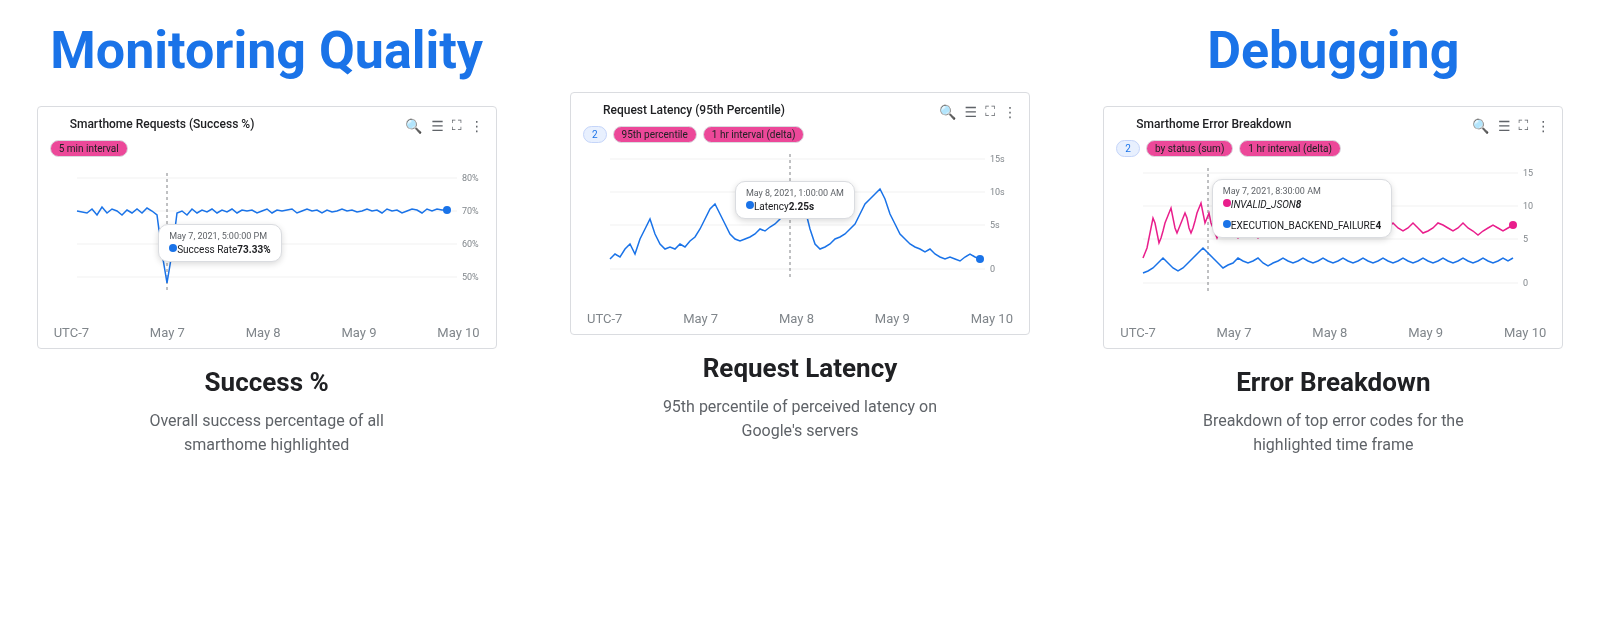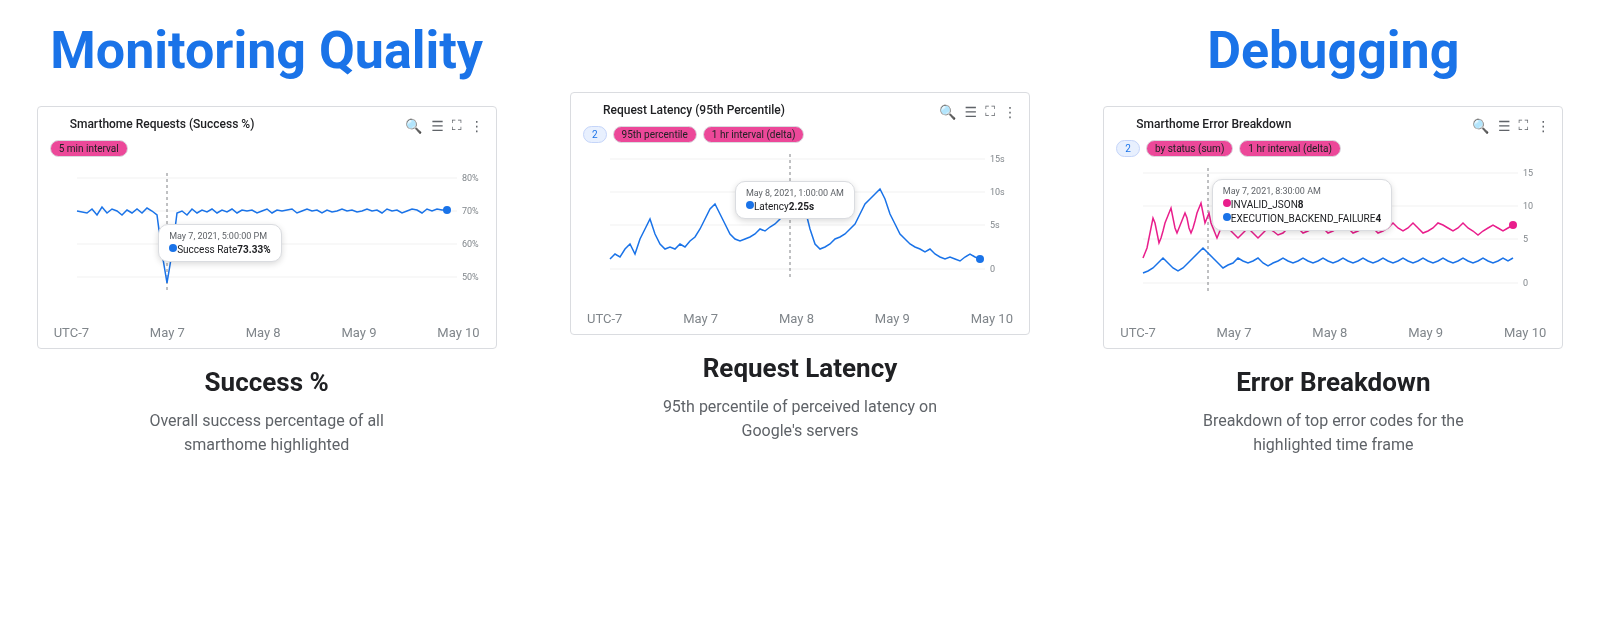--- a/index.html
+++ b/index.html
@@ -301,21 +301,21 @@
           <circle cx="390" cy="62" r="4" fill="#e91e8c"></circle>
 
           <text x="400" y="13" font-size="9" fill="#80868b">15</text>
           <text x="400" y="46" font-size="9" fill="#80868b">10</text>
           <text x="400" y="79" font-size="9" fill="#80868b">5</text>
           <text x="400" y="123" font-size="9" fill="#80868b">0</text>
         </svg>
         
         <div class="tooltip-box" style="left:22%;top:10%;">
           <div class="tooltip-date">May 7, 2021, 8:30:00 AM</div>
-          <div class="tooltip-row" style="margin-bottom:3px;">
+          <div class="tooltip-row" style="margin-bottom:10px;font-style:italic;">
             <span class="dot" style="background:#e91e8c;"></span>
             <span>INVALID_JSON</span>
             <strong>8</strong>
           </div>
           <div class="tooltip-row">
             <span class="dot" style="background:#1a73e8;"></span>
             <span>EXECUTION_BACKEND_FAILURE</span>
             <strong>4</strong>
           </div>
         </div>

